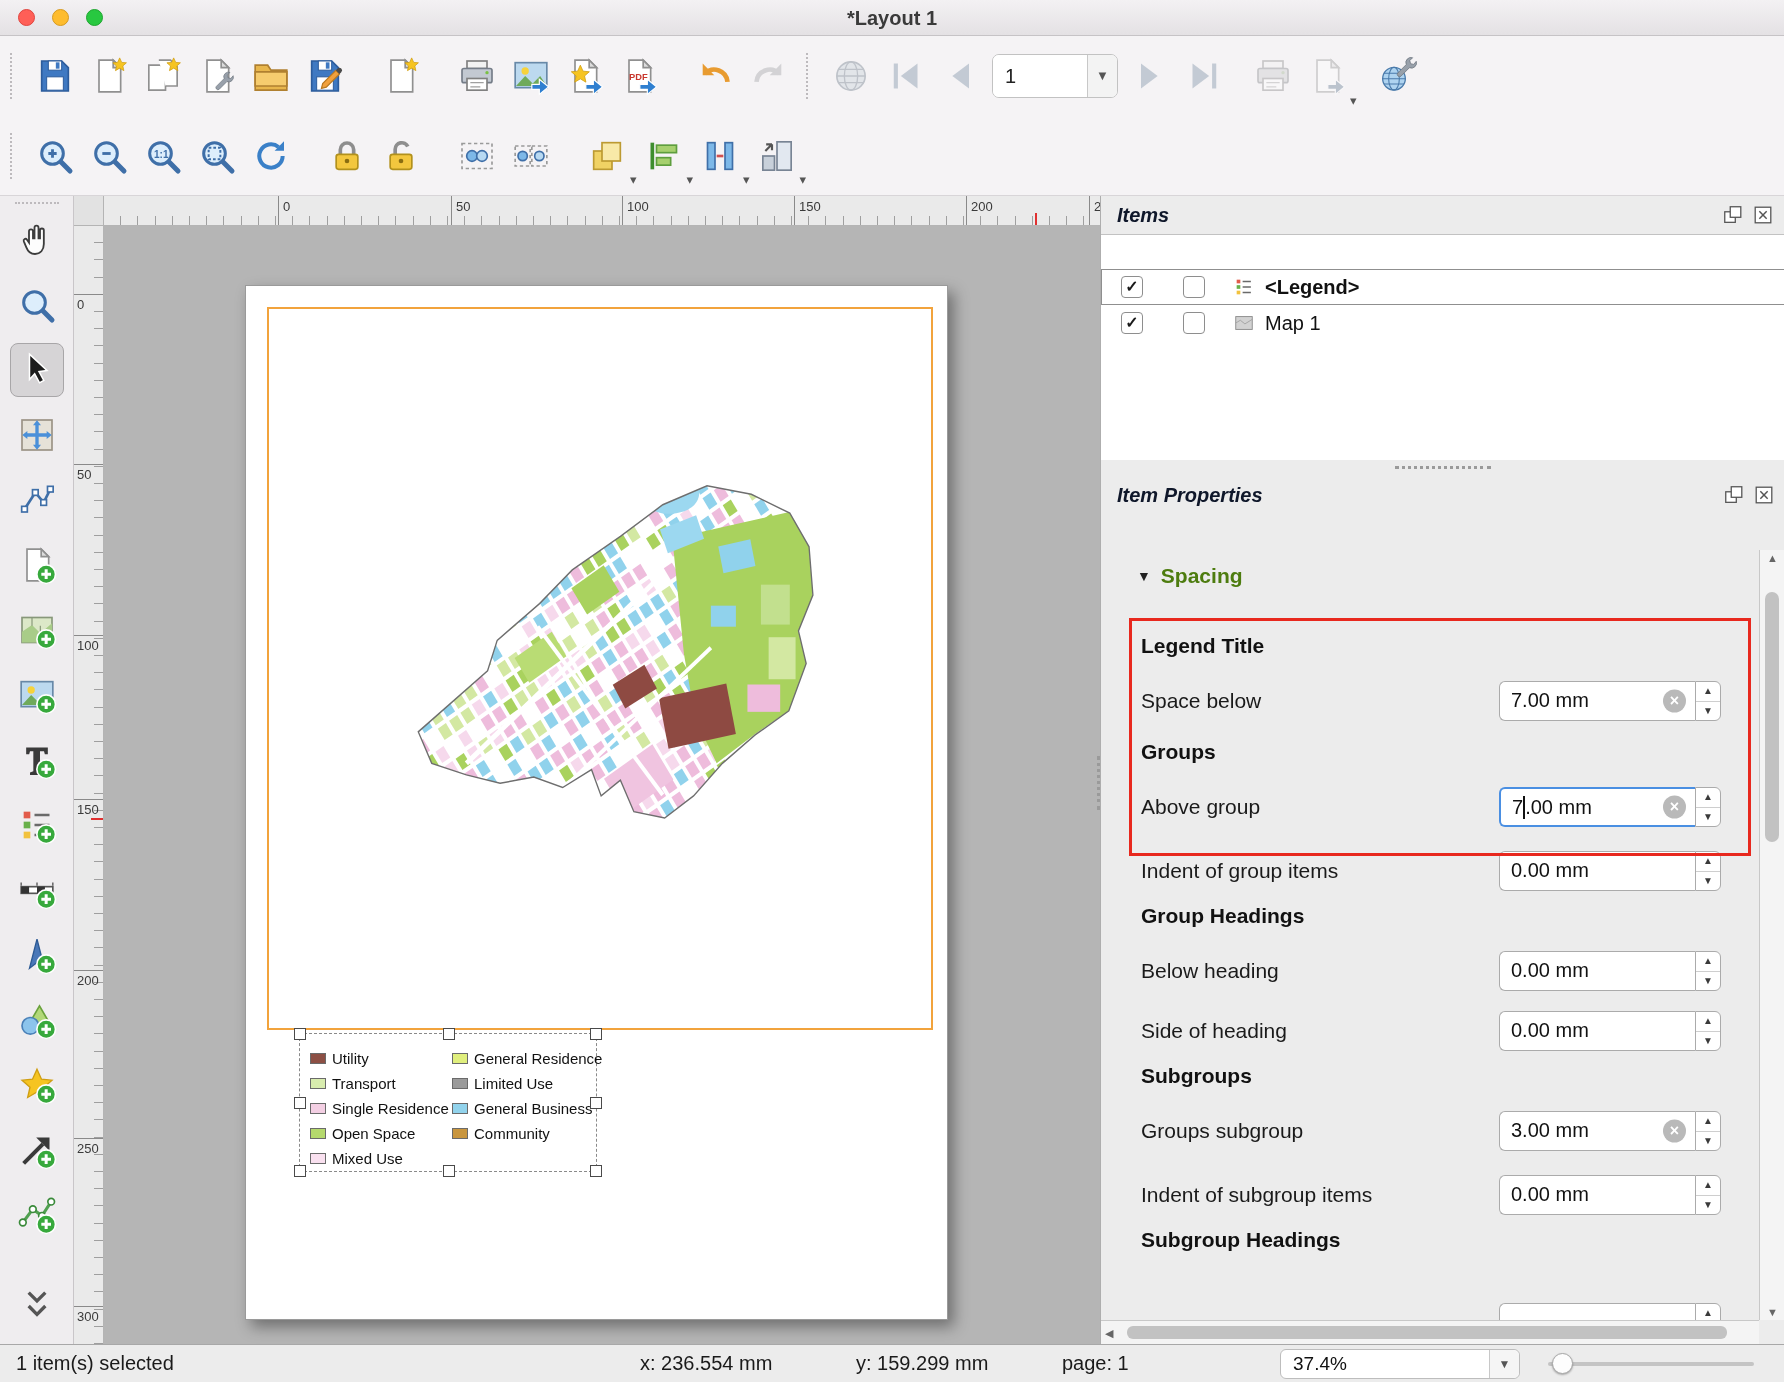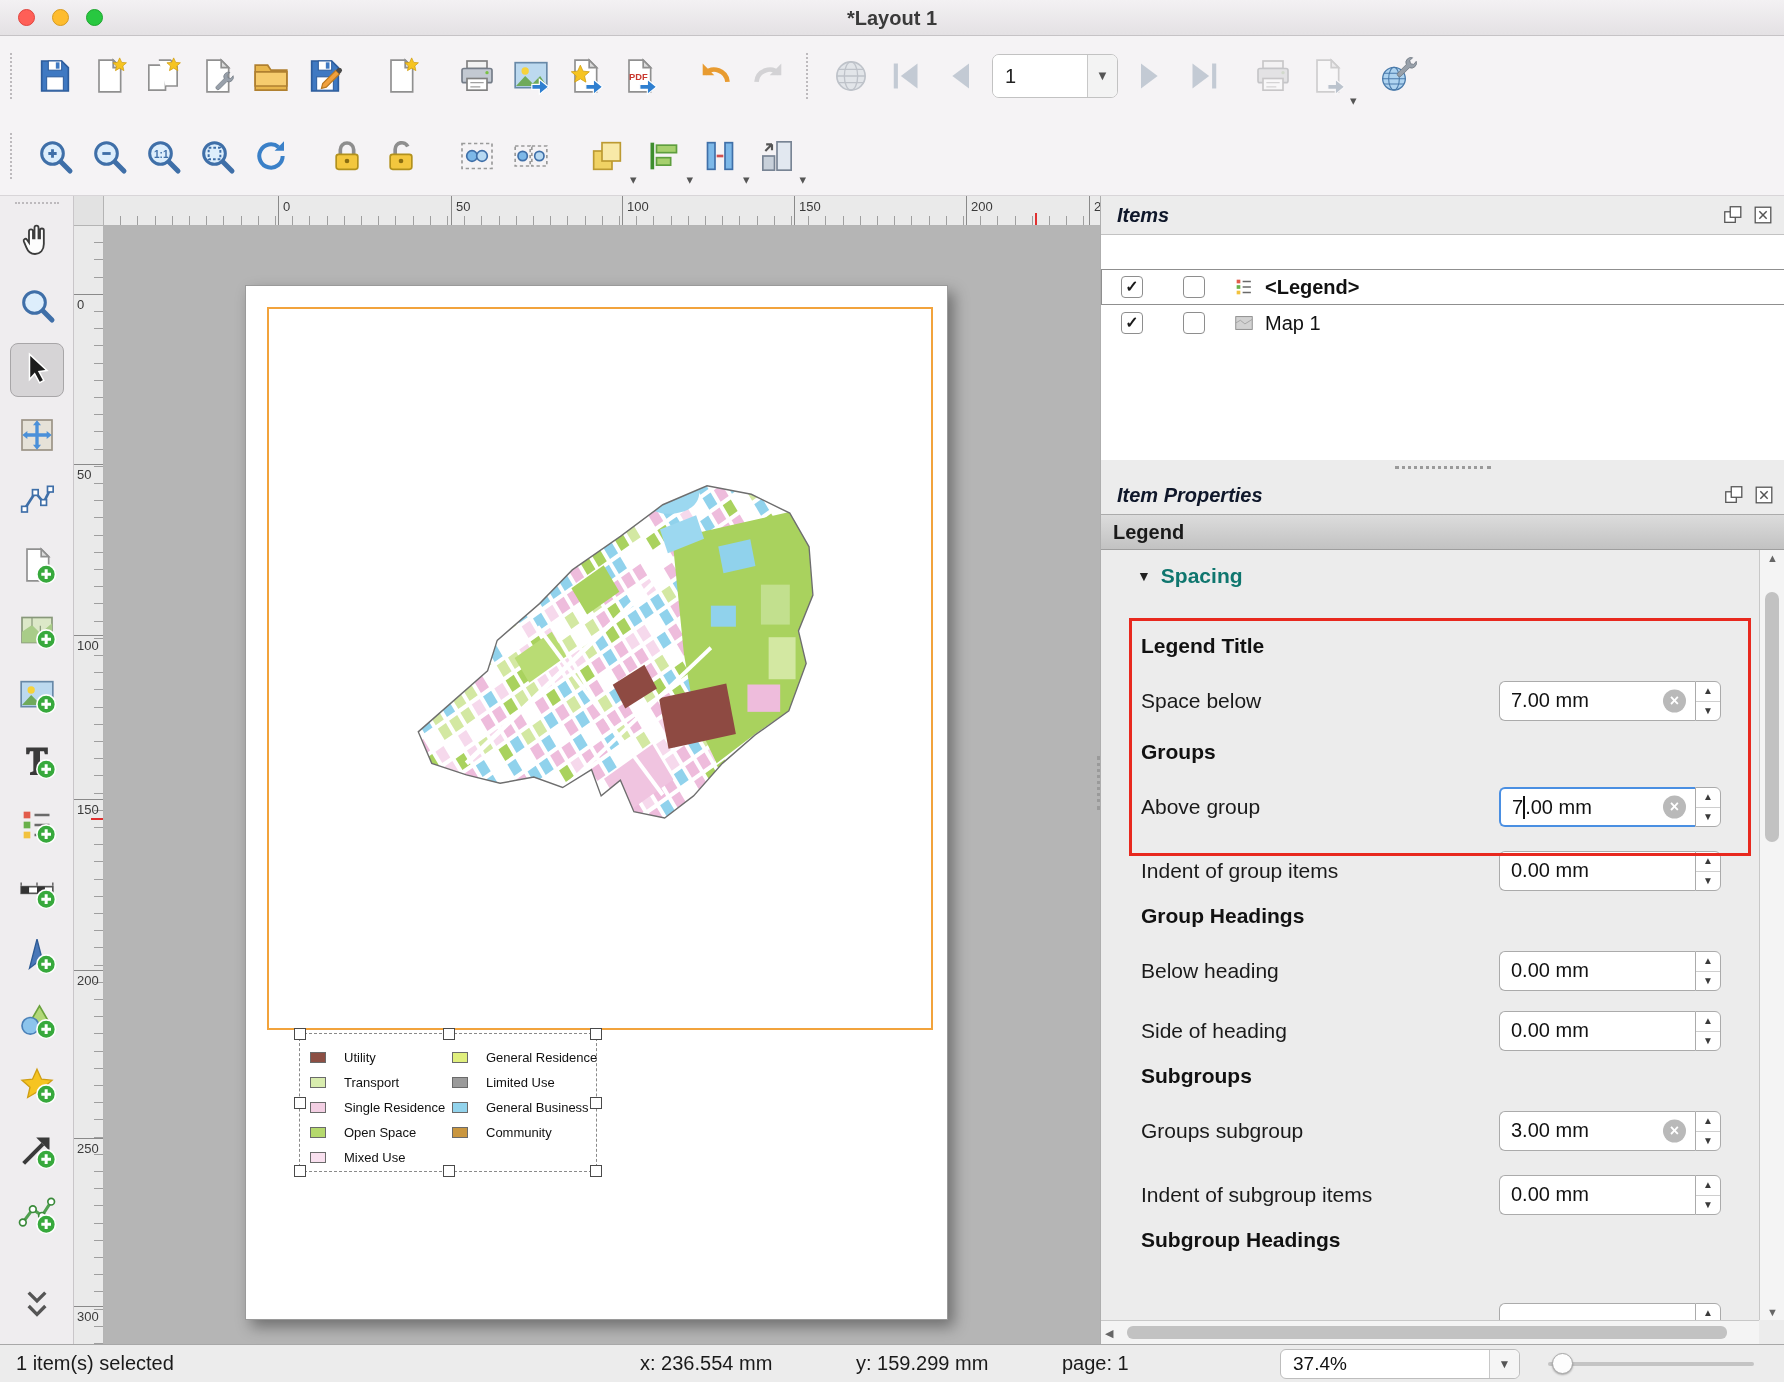--- a/index.html
+++ b/index.html
@@ -54,21 +54,21 @@
   .marker-top { position:absolute; width:2px; height:13px; top:17px; background:#e03030; }
   .marker-left { position:absolute; height:2px; width:13px; left:17px; background:#e03030; }
 
   .page { position:absolute; left:171px; top:89px; width:703px; height:1035px; background:#fff; border:1px solid #9a9a9a; box-shadow:6px 7px 14px rgba(0,0,0,.38); }
   .map-frame { position:absolute; left:193px; top:111px; width:666px; height:723px; border:2px solid #f2a33c; }
   #zoning-map { position:absolute; left:300px; top:252px; width:462px; height:452px; }
 
   .legend-item { position:absolute; left:225px; top:837px; width:298px; height:139px; background:#fff; border:1px dashed #8a8a8a; }
   .lg-row { position:absolute; display:flex; align-items:center; }
   .lg-sw { width:16px; height:11px; border:1px solid #6a6a6a; margin-right:6px; flex:0 0 auto; }
-  .lg-tx { font-size:13px; color:#111; white-space:nowrap;margin-left:12px; }
+  .lg-tx { font-size:15px; color:#111; white-space:nowrap; }
   .handle { position:absolute; width:12px; height:12px; background:#fff; border:1.5px solid #4a4a4a; }
 
   
   .right { position:absolute; left:1100px; top:0; width:684px; height:1148px; background:#ececec; border-left:1px solid #aeaeae; }
   .panel-grip { position:absolute; left:-4px; top:560px; width:7px; height:54px; border-left:3px dotted #9a9a9a; }
   .panel-header { position:relative; height:38px; }
   .panel-title { position:absolute; left:16px; top:0; line-height:38px; font-size:20px; font-weight:bold; color:#0f172a;font-style:italic; }
   .ph-btn { position:absolute; top:8px; width:22px; height:22px; }
   .ph-btn svg { width:22px; height:22px; }
   .ph-btn.undock { right:40px; } .ph-btn.close { right:10px; }
@@ -90,21 +90,21 @@
 
   .hsplit { position:absolute; left:0; top:264px; width:684px; height:16px; }
   .hsplit .dots { position:absolute; left:50%; top:6px; transform:translateX(-50%); width:96px; border-top:3px dotted #9a9a9a; }
 
   .props-header { position:absolute; top:280px; left:0; width:684px; height:38px; }
   .legend-bar { position:absolute; top:318px; left:0; width:684px; height:36px; background:linear-gradient(#dcdcdc,#c2c2c2); border-top:1px solid #ababab; border-bottom:1px solid #9e9e9e; line-height:34px; padding-left:12px; font-size:20px; font-weight:bold; color:#1a1a1a; }
 
   .props-content { position:absolute; left:0; top:354px; width:658px; height:770px; overflow:hidden; }
   .section-row { position:absolute; left:36px; display:flex; align-items:center; gap:10px; }
   .tri { font-size:14px; color:#222; }
-  .section-label { font-size:21px; font-weight:bold; color:#0f766e; }
+  .section-label { font-size:21px; font-weight:bold; color:#4d7c0f; }
   .prop-heading { position:absolute; left:40px; font-size:21px; font-weight:bold; color:#111; }
   .prop-row { position:absolute; left:0; width:100%; height:42px; }
   .prop-label { position:absolute; left:40px; top:0; line-height:42px; font-size:21px; color:#1a1a1a; }
   .spinbox { position:absolute; left:398px; top:1px; display:flex;justify-content:center; }
   .spin-field { position:relative; width:196px; height:40px; background:#fff; border:1.5px solid #ababab; border-right:none; border-radius:6px 0 0 6px; }
   .spin-text { position:absolute; left:11px; top:0; line-height:37px; font-size:20px; color:#111; white-space:nowrap; }
   .spinbox.focused .spin-field { border:2.5px solid #4a8fe2; border-right:none; }
   .caret { display:inline-block; width:2px; height:23px; background:#111; vertical-align:-5px; }
   .clearbtn { position:absolute; right:9px; top:50%; transform:translateY(-50%); width:23px; height:23px; border-radius:50%; background:#b9b9b9; color:#fff; text-align:center; line-height:22px; font-size:16px; font-weight:bold; }
   .spin-stepper { width:26px; height:40px; background:#fff; border:1.5px solid #ababab; border-radius:0 6px 6px 0; display:flex; flex-direction:column; }
@@ -2131,21 +2131,20 @@
 
       <div class="panel-header props-header">
         <span class="panel-title">Item Properties</span>
         <span class="ph-btn undock"><svg viewBox="0 0 24 24">
               <use href="#i-undock"></use>
             </svg></span>
         <span class="ph-btn close"><svg viewBox="0 0 24 24">
               <use href="#i-closebox"></use>
             </svg></span>
       </div>
-      <div class="legend-bar">Legend</div>
 
       <div class="props-content">
         <div class="section-row" style="top:14px">
           <span class="tri">▼</span>
           <span class="section-label">Spacing</span>
         </div>
 
         <div class="annotation-box" style="border-color: rgb(232, 40, 30);"></div>
 
         <div class="prop-heading" style="top:84px">Legend Title</div>

